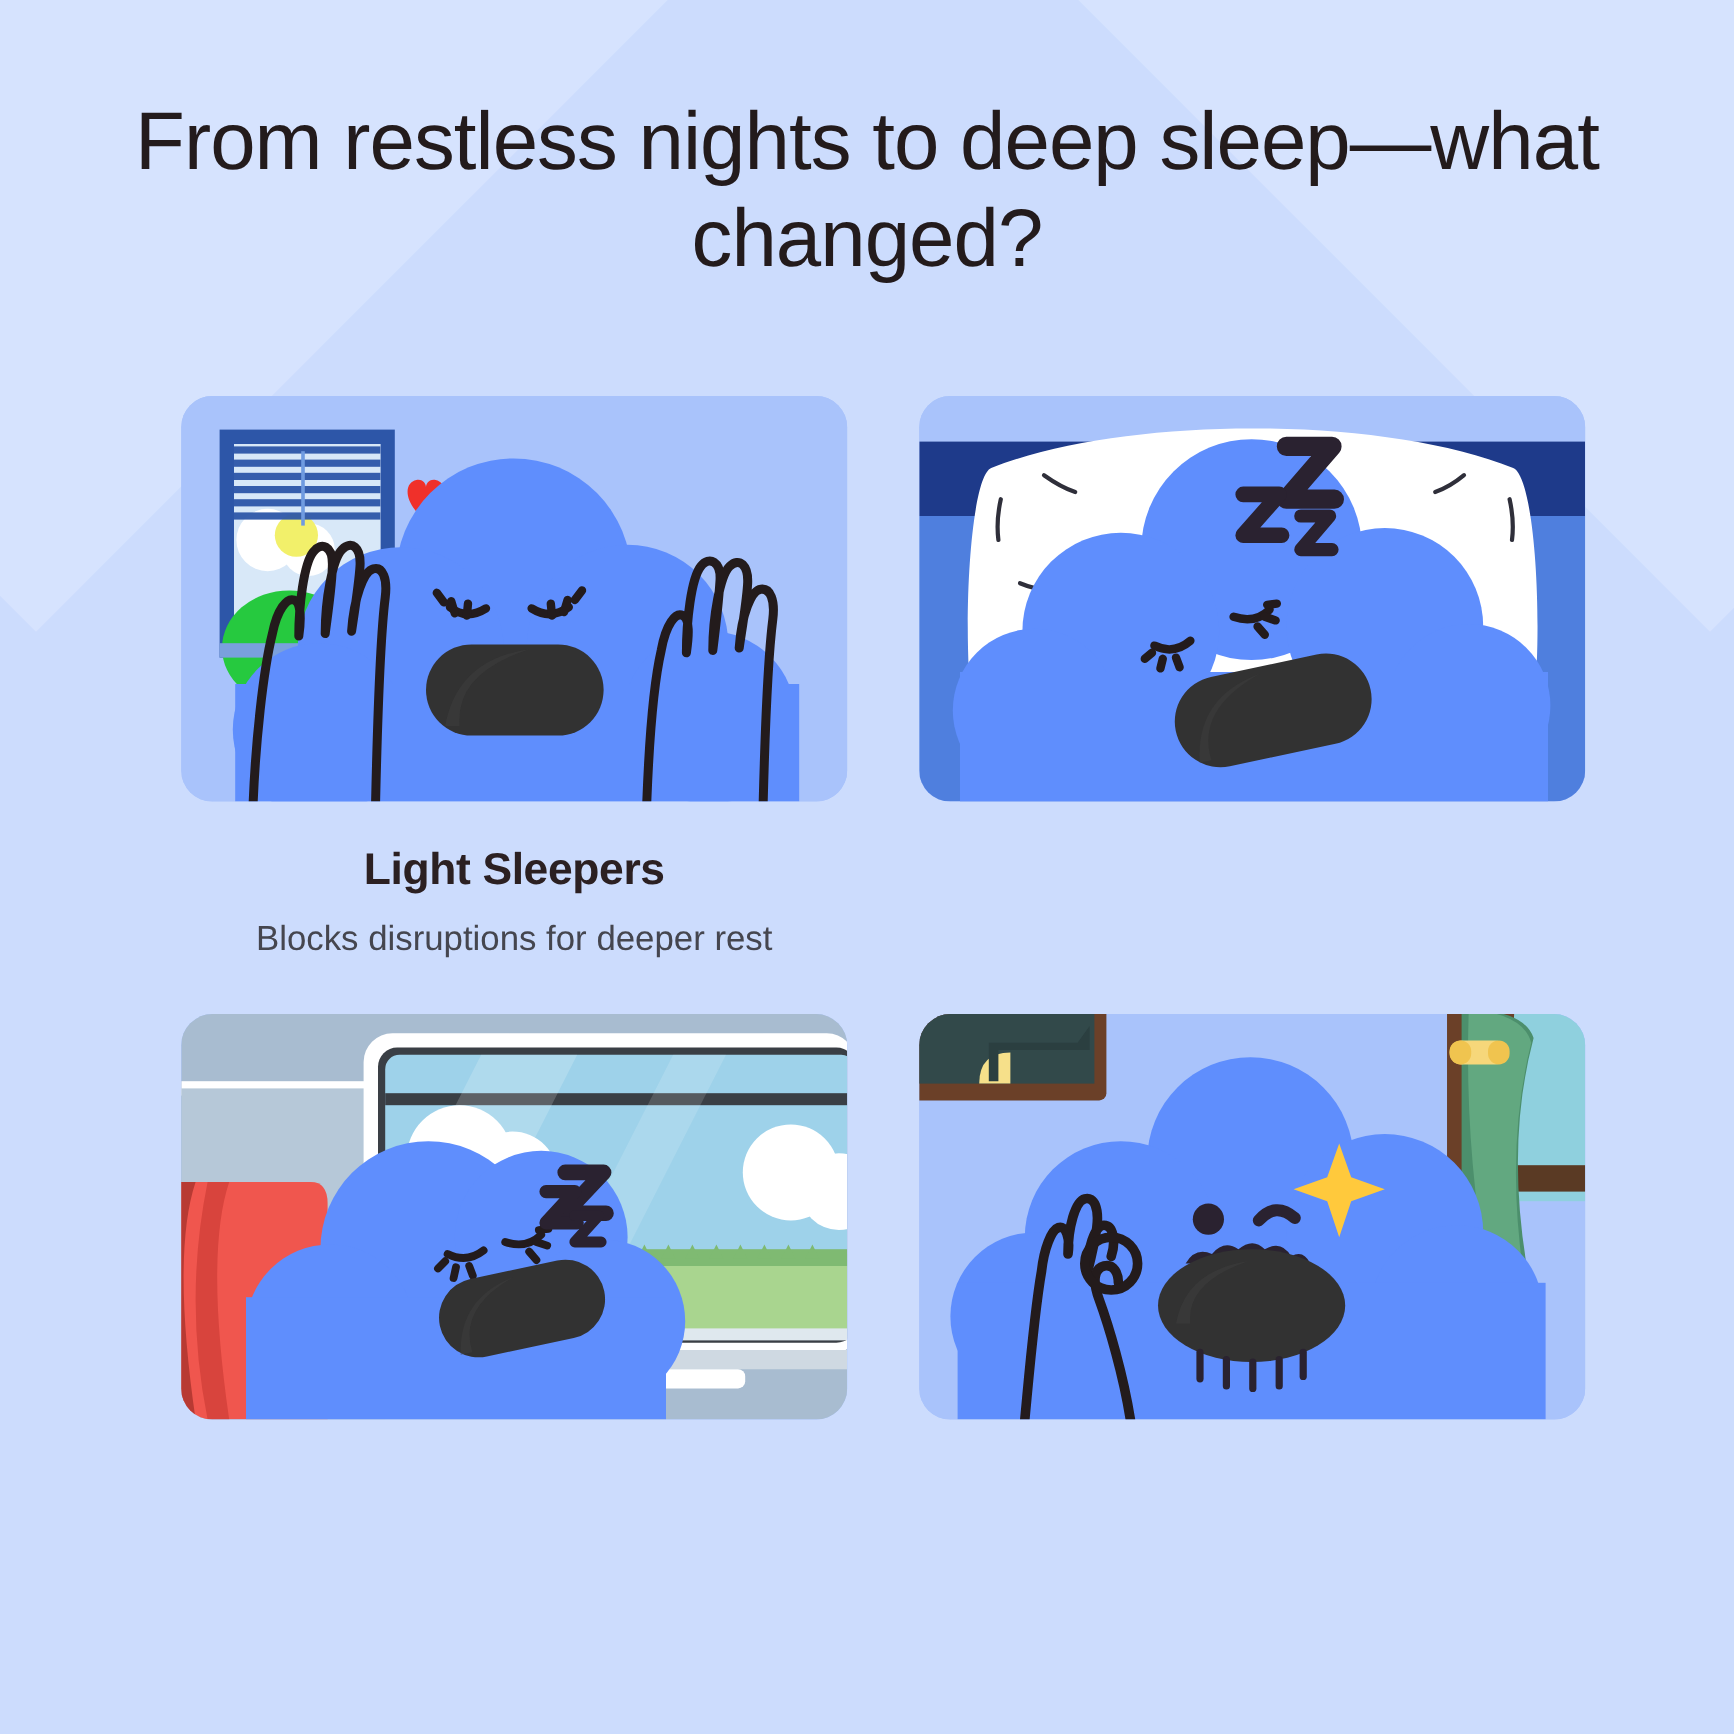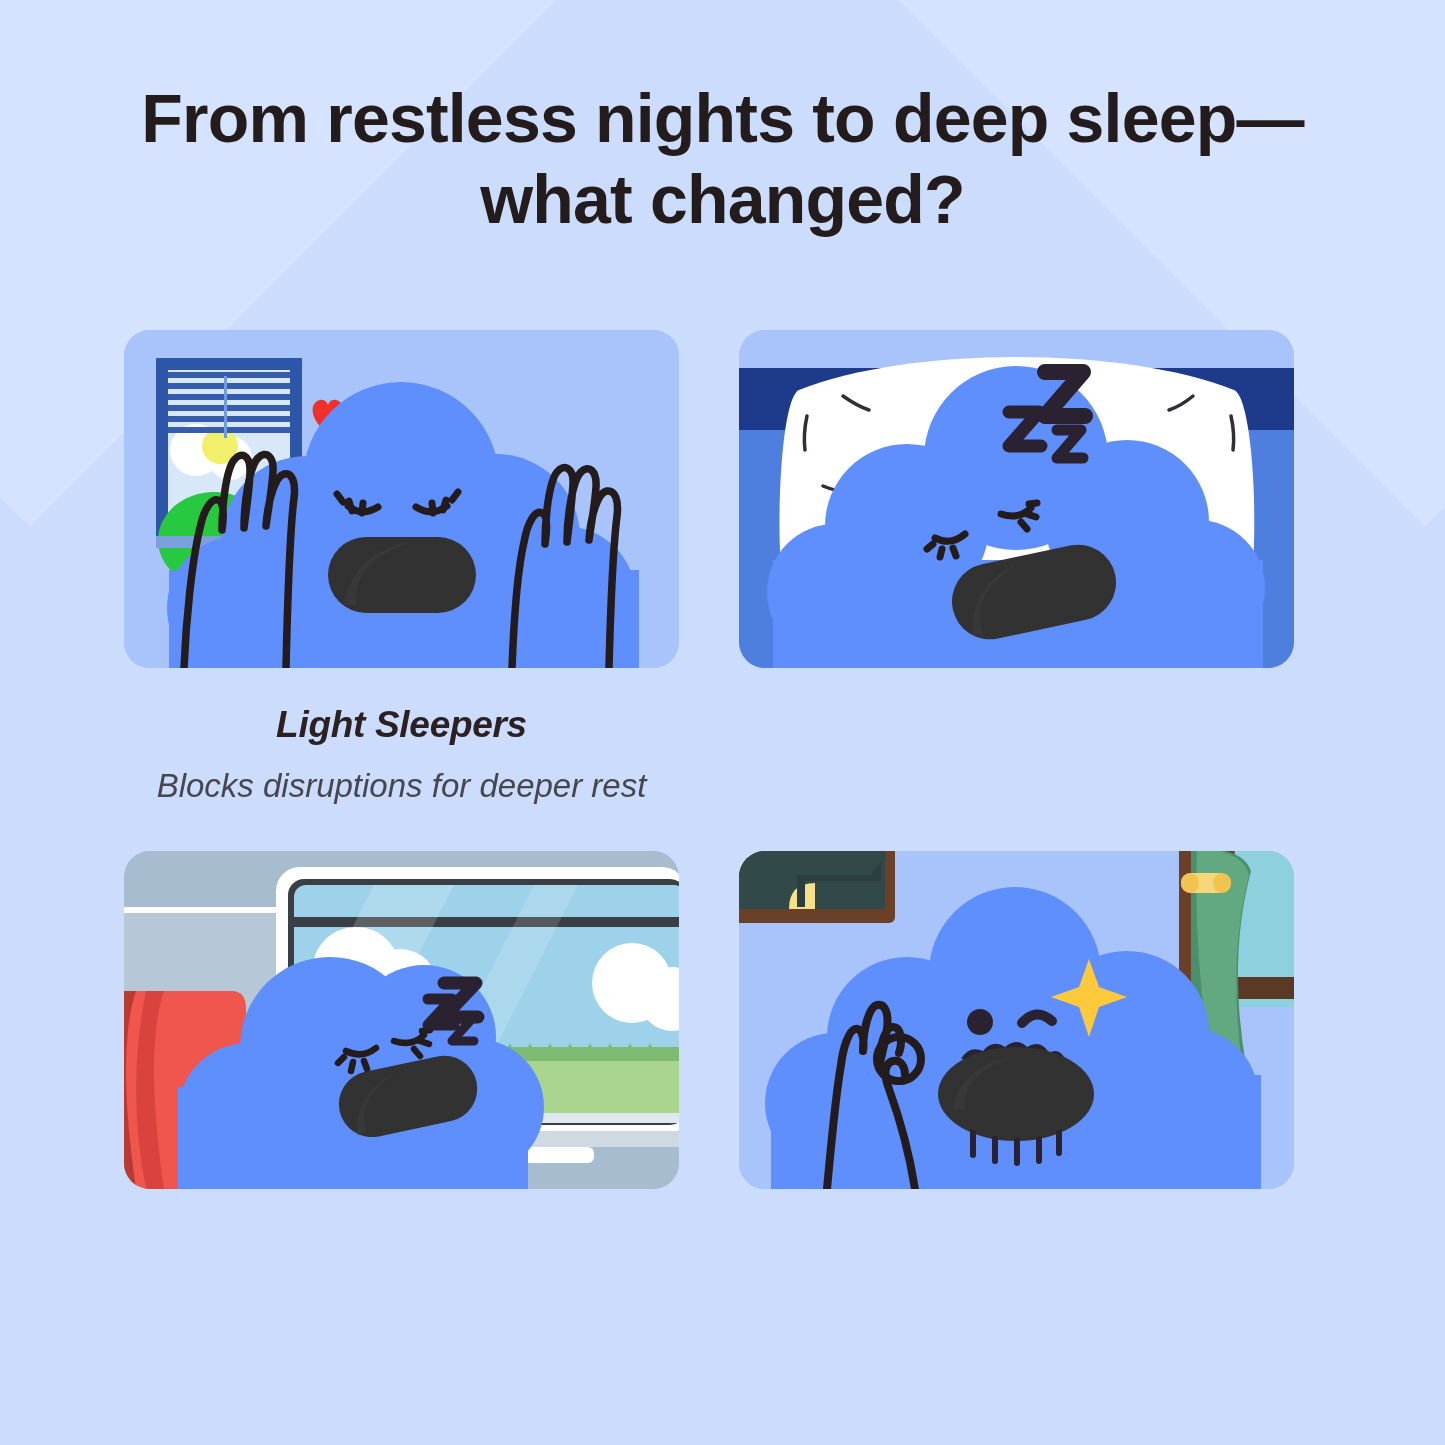--- a/index.html
+++ b/index.html
@@ -43,35 +43,34 @@
   }
 
   .headline {
     position: absolute;
     top: 78px;
     left: 110px;
     width: 1225px;
     text-align: center;
     font-size: 68px;
     line-height: 1.19;
-    font-weight: 700;
+    font-weight: 400;
     letter-spacing: -0.8px;
     color: #231b1c;
   }
 
   .grid {
     position: absolute;
     top: 330px;
-    left: 124px;
+    left: 151px;
     width: 1170px;
     display: grid;
     grid-template-columns: 555px 555px;
     column-gap: 60px;
     row-gap: 42px;
-    font-style: italic;
   }
 
   .card { width: 555px; }
 
   .scene {
     position: relative;
     width: 555px;
     height: 338px;
     border-radius: 26px;
     overflow: hidden;
@@ -83,21 +82,21 @@
     text-align: center;
     font-size: 37px;
     font-weight: 700;
     letter-spacing: -0.3px;
     color: #2b2022;
   }
 
   .card-sub {
     margin-top: 17px;
     text-align: center;
-    font-size: 33px;
+    font-size: 29px;
     font-weight: 400;
     line-height: 1.38;
     color: #45464f;
   }
 
   .scene svg { display: block; width: 100%; height: 100%; }
 </style>
 </head>
 <body>
 

